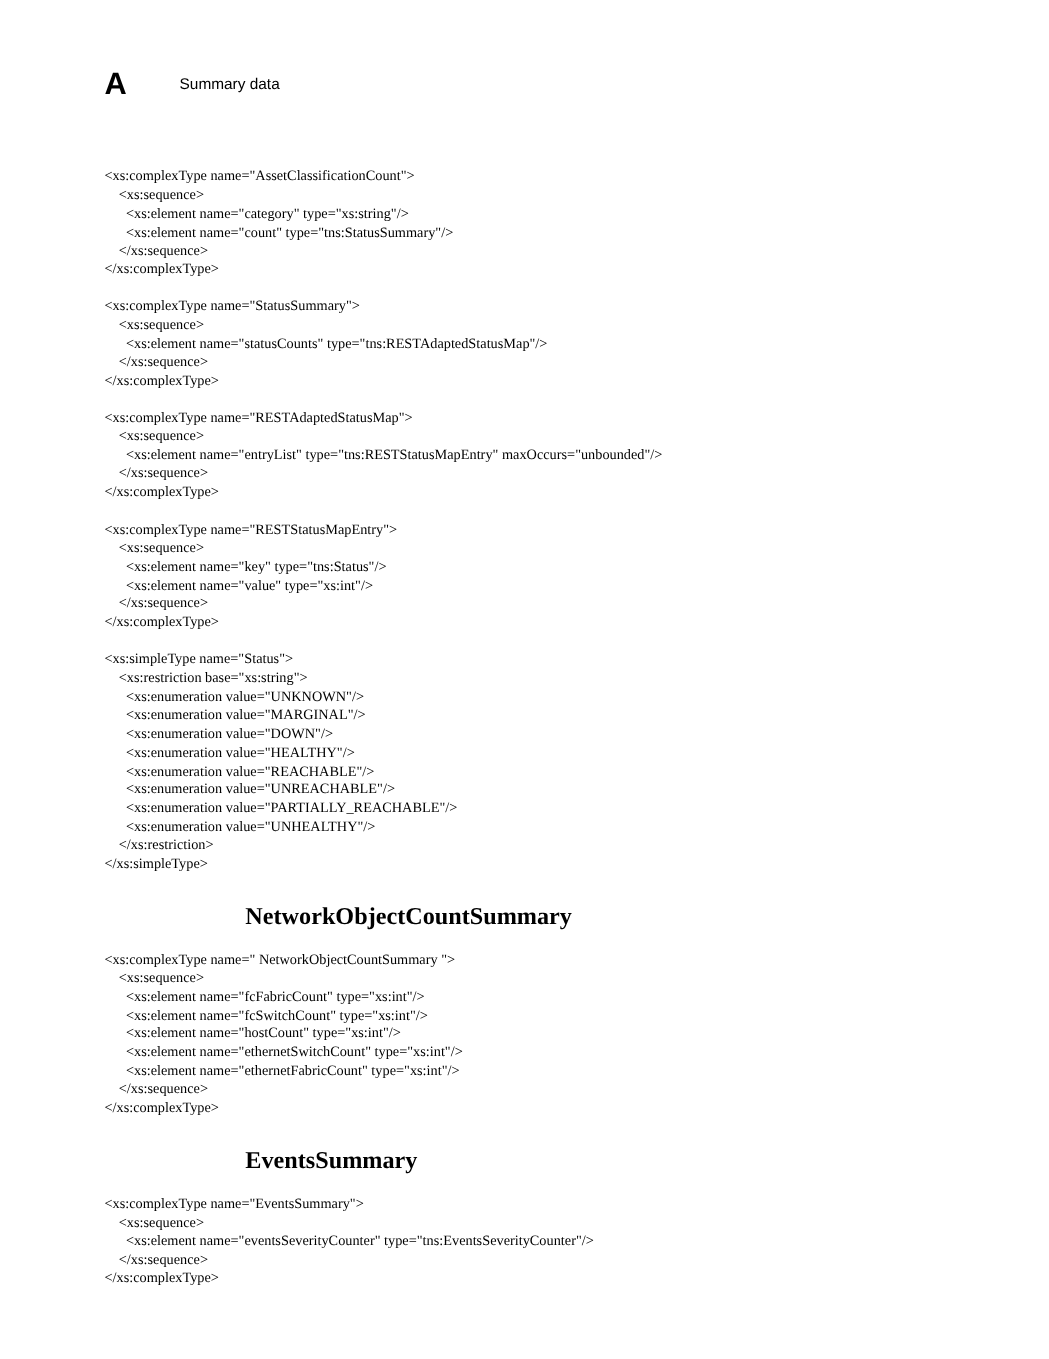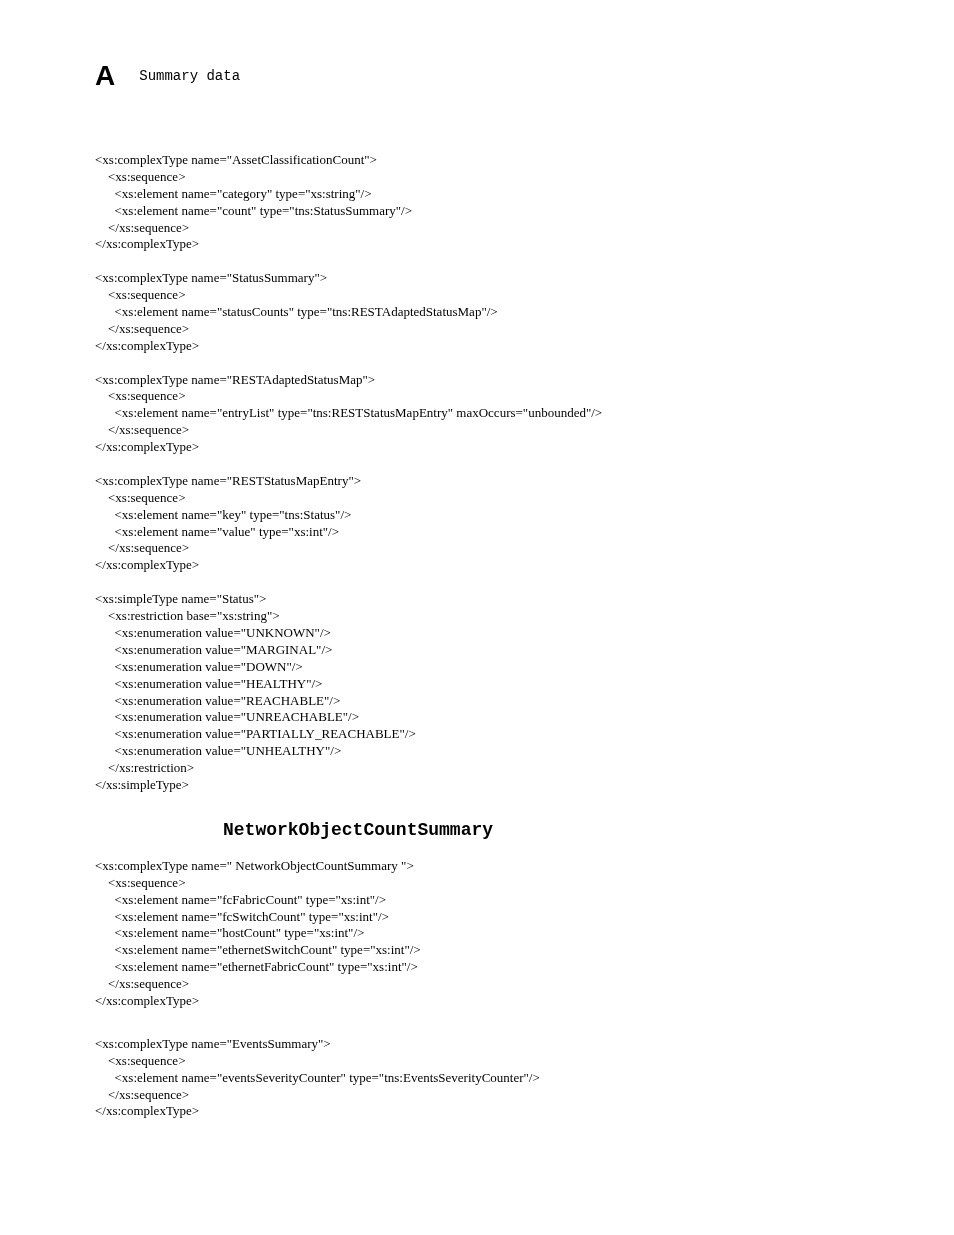--- a/index.html
+++ b/index.html
@@ -20,32 +20,33 @@
     gap: 24px;
     margin-bottom: 60px;
   }
   .appendix-letter {
     font-size: 28px;
     font-weight: bold;
     font-family: Arial, sans-serif;
   }
   .header-title {
     font-size: 14px;
-    font-family: Liberation Mono, monospace;
+    font-family: Liberation Sans, sans-serif;
+    margin-left: 24px;
   }
   .code-block {
     font-family: Liberation Serif, serif;
     font-size: 13px;
     line-height: 1.3;
     white-space: pre;
     margin-bottom: 26px;
   }
   .section-heading {
-    font-family: Liberation Mono, monospace;
-    font-size: 18px;
+    font-family: Liberation Serif, serif;
+    font-size: 22px;
     font-weight: bold;
     margin: 8px 0 18px 128px;
   }
 </style>
 </head>
 <body>
 
 <div class="page">
 
   <div class="header">
@@ -97,20 +98,21 @@
   <div class="code-block">&lt;xs:complexType name=" NetworkObjectCountSummary "&gt;
     &lt;xs:sequence&gt;
       &lt;xs:element name="fcFabricCount" type="xs:int"/&gt;
       &lt;xs:element name="fcSwitchCount" type="xs:int"/&gt;
       &lt;xs:element name="hostCount" type="xs:int"/&gt;
       &lt;xs:element name="ethernetSwitchCount" type="xs:int"/&gt;
       &lt;xs:element name="ethernetFabricCount" type="xs:int"/&gt;
     &lt;/xs:sequence&gt;
 &lt;/xs:complexType&gt;</div>
 
+  <div class="section-heading">EventsSummary</div>
 
   <div class="code-block">&lt;xs:complexType name="EventsSummary"&gt;
     &lt;xs:sequence&gt;
       &lt;xs:element name="eventsSeverityCounter" type="tns:EventsSeverityCounter"/&gt;
     &lt;/xs:sequence&gt;
 &lt;/xs:complexType&gt;</div>
 
 </div>
 
 </body></html>

